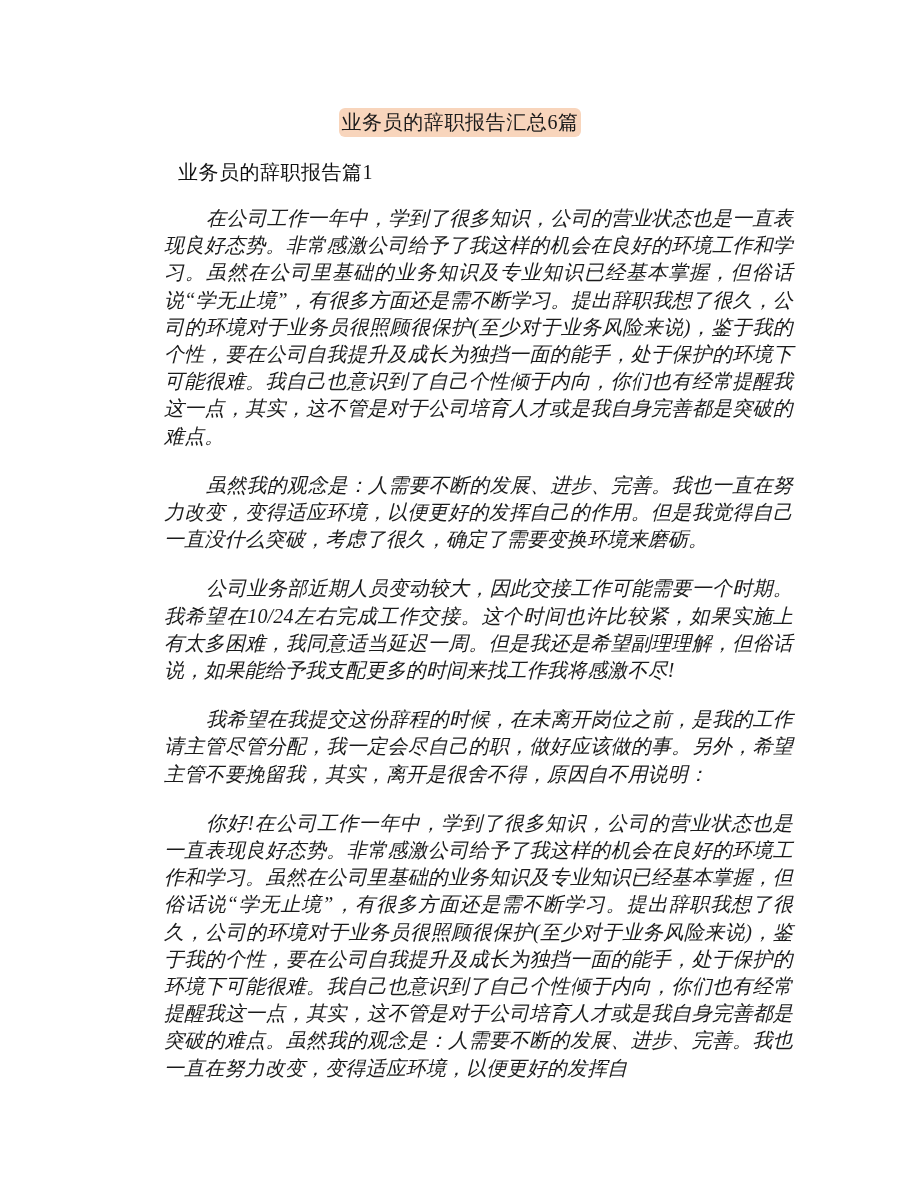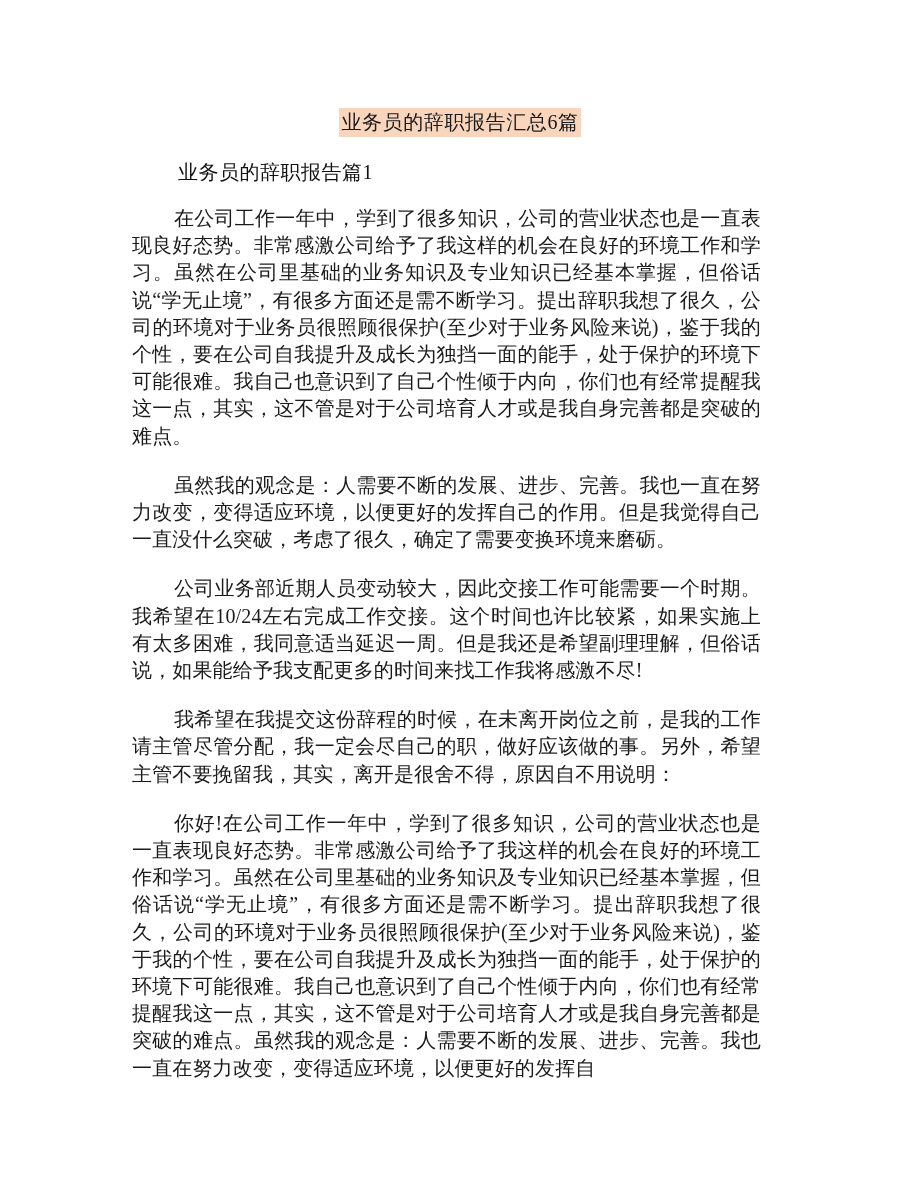--- a/index.html
+++ b/index.html
@@ -31,37 +31,39 @@
   }
   .doc-title {
     display: inline-block;
     background: #f8d5bc;
     font-size: 20px;
     line-height: 26px;
     letter-spacing: 0.6px;
     padding: 1px 2px 2px 2px;
     color: #1a1a1a;
     white-space: nowrap;
+    border-radius: 6px;
   }
   .section-heading {
     position: absolute;
     top: 158px;
     left: 178px;
     font-size: 20px;
     line-height: 28px;
     font-weight: normal;
     letter-spacing: 0.5px;
     color: #111111;
     white-space: nowrap;
   }
   .body-block {
     position: absolute;
     top: 205px;
-    left: 132px;
+    left: 164px;
     width: 629px;
+    font-style: italic;
   }
   p.para {
     margin: 0 0 22px 0;
     font-size: 20px;
     line-height: 27.2px;
     text-align: justify;
     text-justify: inter-ideograph;
     text-indent: 42px;
     letter-spacing: 0.15px;
     word-break: break-all;

